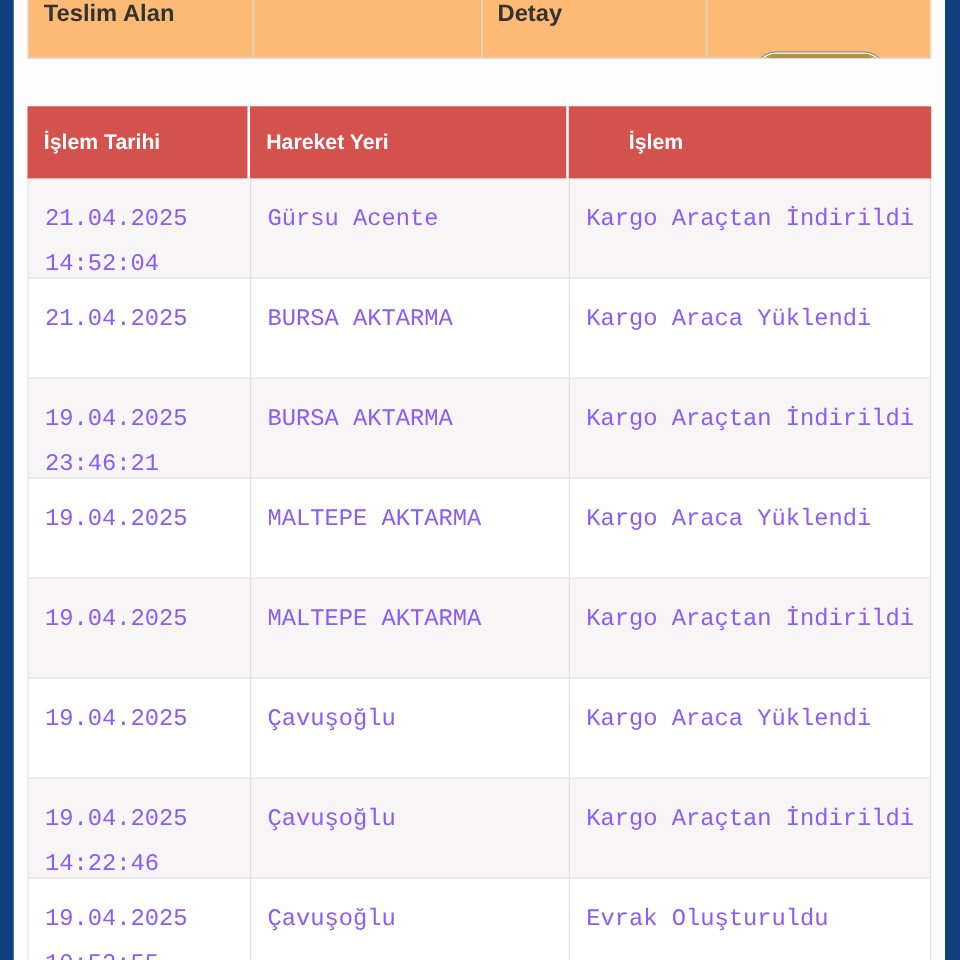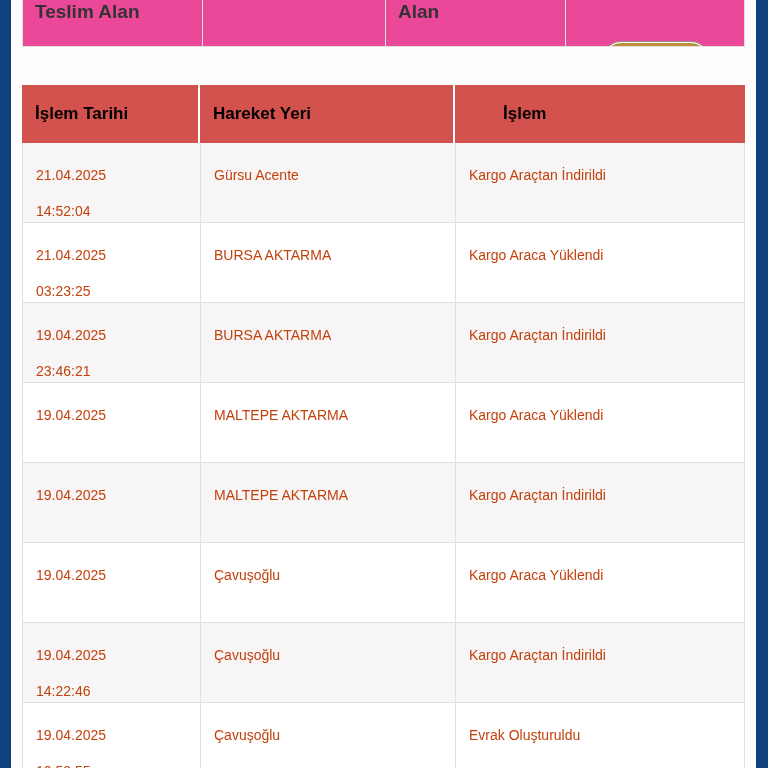--- a/index.html
+++ b/index.html
@@ -10,21 +10,21 @@
   }
   .frame-bar { position:absolute; top:0; height:768px; background:#10417e; }
   .frame-left  { left:0;  width:11px; }
   .frame-right { right:0; width:12px; }
 
   .content { position:absolute; left:22px; top:0; width:723px; }
 
   
   .form-row {
     display:grid; grid-template-columns:180px 183px 180px 180px;
-    height:47px; background:#ec4899;
+    height:47px; background:#fdba74;
     border-bottom:1px solid #e0e0e0;
     border-left:1px solid #e0e0e0; border-right:1px solid #e0e0e0;
   }
   .form-cell { border-right:1px solid #e0e0e0; padding:0 12px; overflow:hidden; }
   .form-cell:last-child { border-right:none; }
   .form-label { font-weight:bold; font-size:19px; color:#333; line-height:1.15; padding-top:1px; }
   .button-cell { display:flex; justify-content:center; align-items:flex-start; padding-top:7px;margin-top:36px; }
   .getir-btn {
     width:102px; height:32px;
     background:#2f618e;
@@ -36,58 +36,58 @@
     cursor:pointer; line-height:1;
   }
 
   
   .table { margin-top:38px; }
   .thead {
     display:grid; grid-template-columns:178px 255px 290px;
     height:58px; background:#d4524e;
   }
   .th {
-    color:#000000; font-weight:bold; font-size:17px;
+    color:#ffffff; font-weight:bold; font-size:17px;
     display:flex; align-items:center; padding-left:13px;
     border-right:2px solid #fff;
   }
   .th:last-child { border-right:none;padding-left:48px; }
   .tbody {
     background:#fff;
     border-left:1px solid #e0e0e0; border-right:1px solid #e0e0e0;
   }
   .trow {
     display:grid; grid-template-columns:178px 255px 290px;
     height:80px; border-bottom:1px solid #e0e0e0; background:#fff;
   }
   .trow.alt { background:#f7f5f5; }
   .td {
     padding:14px 12px 0 13px;
-    font-size:14px; color:#c2410c; line-height:36px;
-    border-right:1px solid #e0e0e0; overflow:hidden;
+    font-size:19px; color:#8b5cf6; line-height:36px;
+    border-right:1px solid #e0e0e0; overflow:hidden;font-family:Liberation Mono, monospace;
   }
   .td:last-child { border-right:none; }
 </style>
 </head>
 <body>
 
 <div class="frame-bar frame-left"></div>
 <div class="frame-bar frame-right"></div>
 
 <div class="content">
 
   <div class="form-row">
     <div class="form-cell">
       <div class="form-label">Teslim Alan</div>
     </div>
     <div class="form-cell">
       <div class="form-label"></div>
     </div>
     <div class="form-cell">
-      <div class="form-label">Alan</div>
+      <div class="form-label">Detay</div>
     </div>
     <div class="form-cell button-cell">
       <button class="getir-btn">Getir</button>
     </div>
   </div>
 
   <div class="table">
     <div class="thead">
       <div class="th">İşlem Tarihi</div>
       <div class="th">Hareket Yeri</div>
@@ -98,21 +98,20 @@
           <div class="td">
             <div>21.04.2025</div>
             <div>14:52:04</div>
           </div>
           <div class="td">Gürsu Acente</div>
           <div class="td">Kargo Araçtan İndirildi</div>
         </div>
         <div class="trow">
           <div class="td">
             <div>21.04.2025</div>
-            <div>03:23:25</div>
           </div>
           <div class="td">BURSA AKTARMA</div>
           <div class="td">Kargo Araca Yüklendi</div>
         </div>
         <div class="trow alt">
           <div class="td">
             <div>19.04.2025</div>
             <div>23:46:21</div>
           </div>
           <div class="td">BURSA AKTARMA</div>

